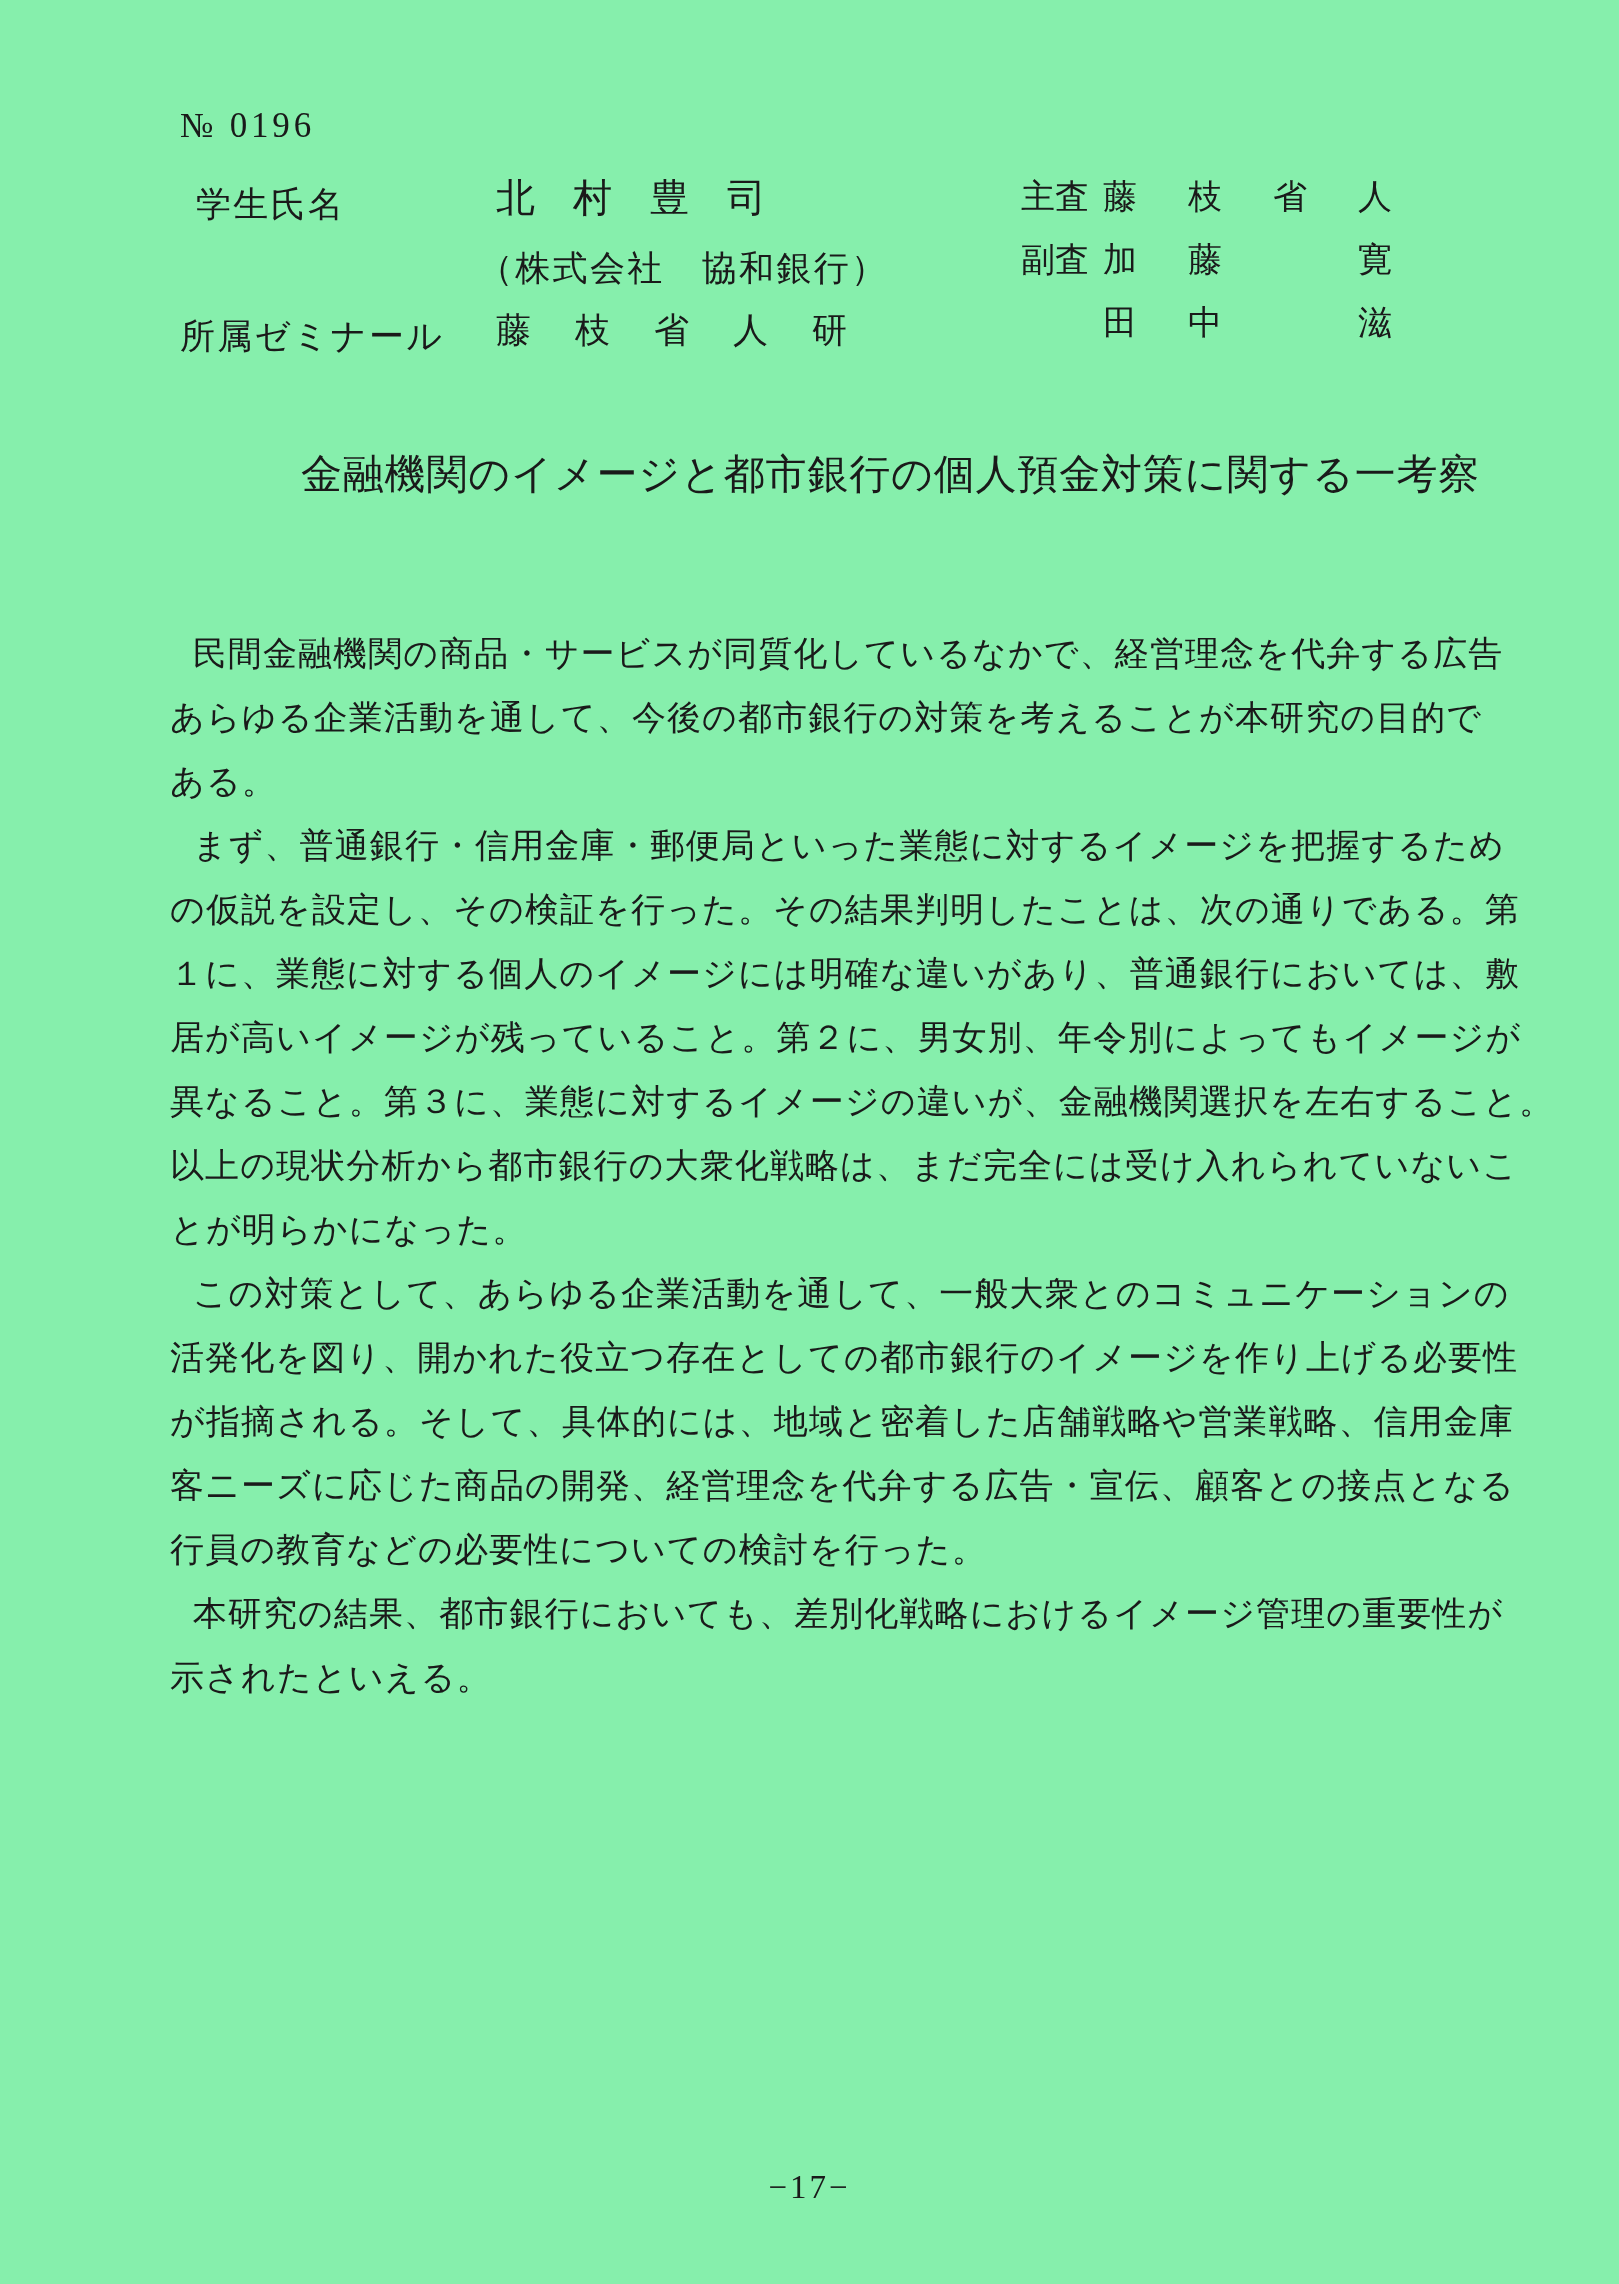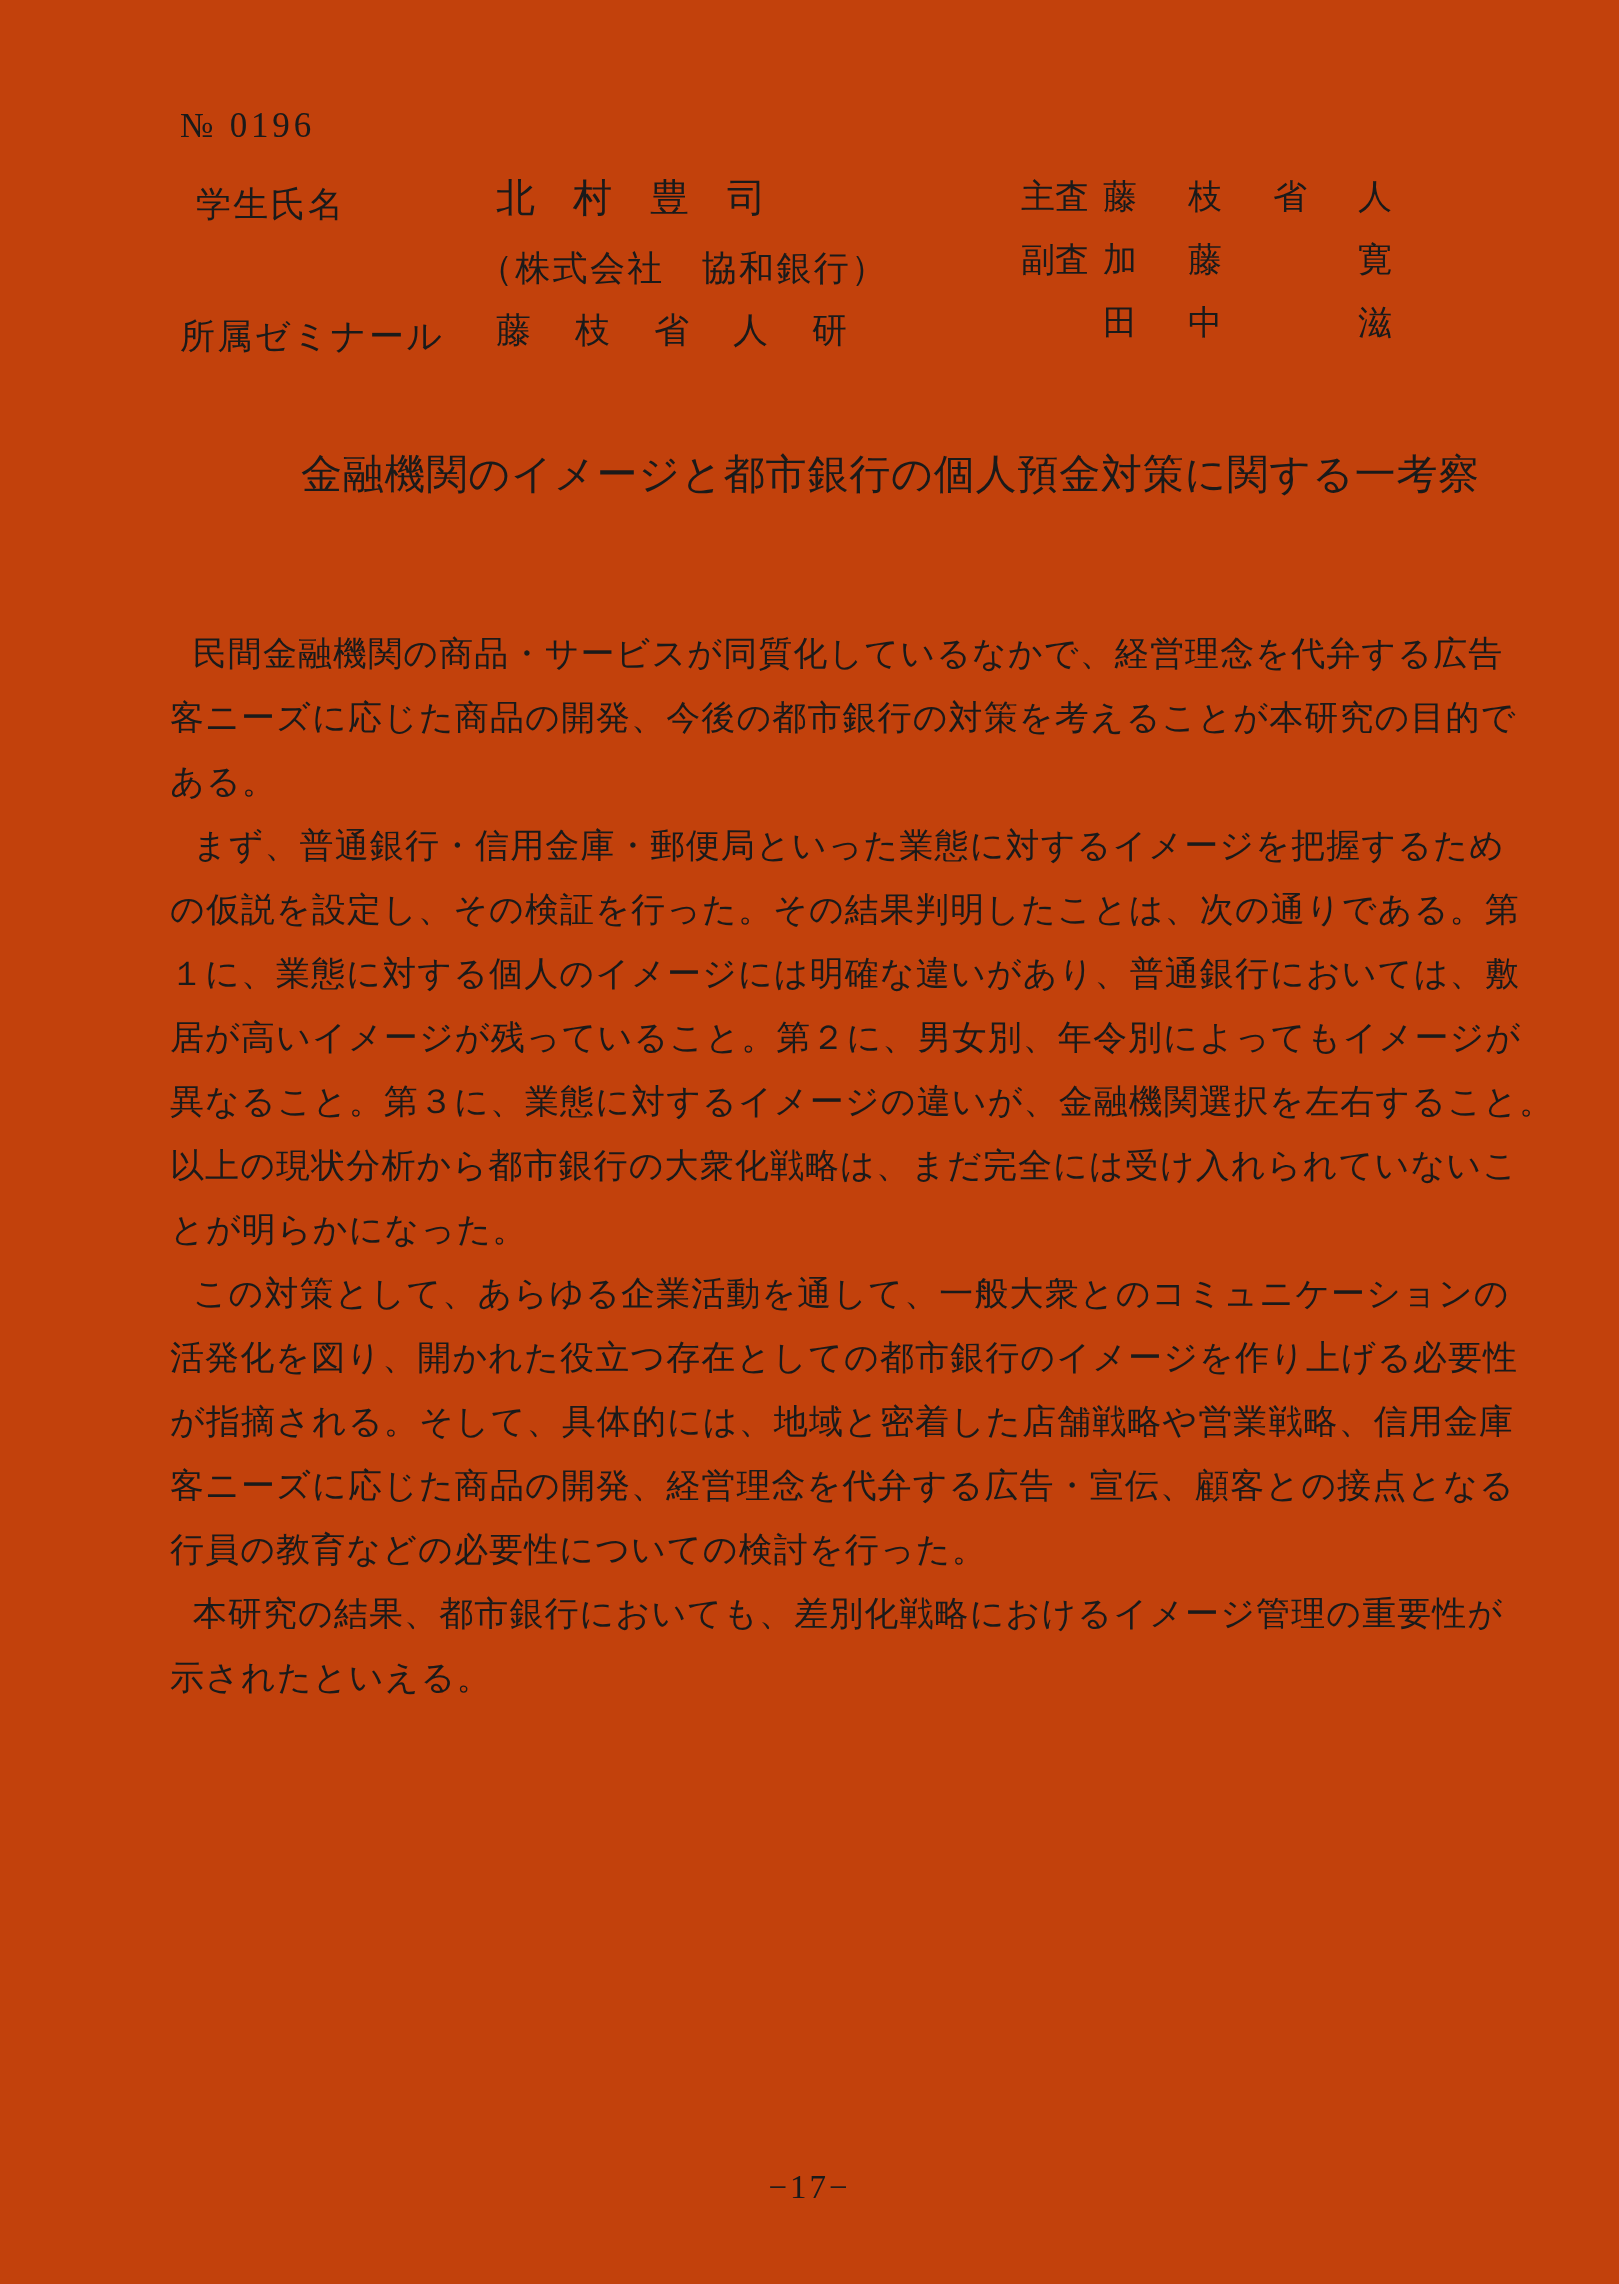--- a/index.html
+++ b/index.html
@@ -1,21 +1,21 @@
 <!DOCTYPE html>
 <html style="font-size:12px"><head>
 <meta charset="utf-8">
 <style>
   html, body { margin: 0; padding: 0; background: #e8e8e8; }
   .page {
     position: relative;
     width: 1619px;
     height: 2284px;
     margin: 0 auto;
-    background: #c2410c;
+    background: #86efac;
     color: #1a1a1a;
     font-family: "Liberation Serif", "DejaVu Serif", serif;
     overflow: hidden;
   }
   .abs { position: absolute; white-space: nowrap; }
 
   .doc-no        { left: 180px;  top: 106px; font-size: 35px; letter-spacing: 3.8px; }
   .label-student { left: 180px;  top: 181px; font-size: 35px; letter-spacing: 2.3px; margin-left: 16px; }
   .student-name  { left: 496px;  top: 171px; font-size: 39px; letter-spacing: 38px; }
   .affiliation   { left: 478px;  top: 245px; font-size: 35px; letter-spacing: 2.3px; }
@@ -94,21 +94,21 @@
       <span class="exam-cell">中</span>
       <span class="exam-cell"></span>
       <span class="exam-cell">滋</span>
     </div>
   </div>
 
   <div class="title">金融機関のイメージと都市銀行の個人預金対策に関する一考察</div>
 
   <div class="body-text">
     <div class="line indent">民間金融機関の商品・サービスが同質化しているなかで、経営理念を代弁する広告</div>
-    <div class="line">客ニーズに応じた商品の開発、今後の都市銀行の対策を考えることが本研究の目的で</div>
+    <div class="line">あらゆる企業活動を通して、今後の都市銀行の対策を考えることが本研究の目的で</div>
     <div class="line">ある。</div>
     <div class="line indent">まず、普通銀行・信用金庫・郵便局といった業態に対するイメージを把握するため</div>
     <div class="line">の仮説を設定し、その検証を行った。その結果判明したことは、次の通りである。第</div>
     <div class="line">１に、業態に対する個人のイメージには明確な違いがあり、普通銀行においては、敷</div>
     <div class="line">居が高いイメージが残っていること。第２に、男女別、年令別によってもイメージが</div>
     <div class="line">異なること。第３に、業態に対するイメージの違いが、金融機関選択を左右すること。</div>
     <div class="line">以上の現状分析から都市銀行の大衆化戦略は、まだ完全には受け入れられていないこ</div>
     <div class="line">とが明らかになった。</div>
     <div class="line indent">この対策として、あらゆる企業活動を通して、一般大衆とのコミュニケーションの</div>
     <div class="line">活発化を図り、開かれた役立つ存在としての都市銀行のイメージを作り上げる必要性</div>

